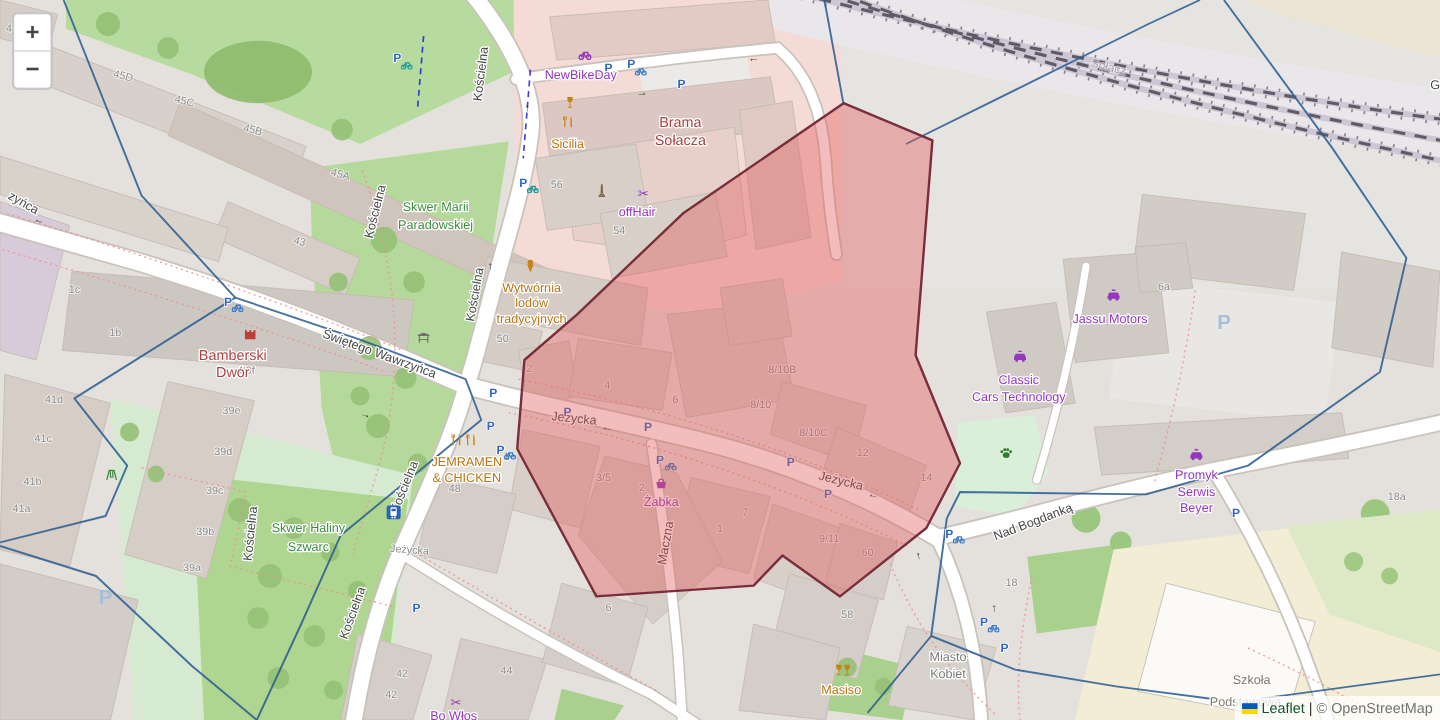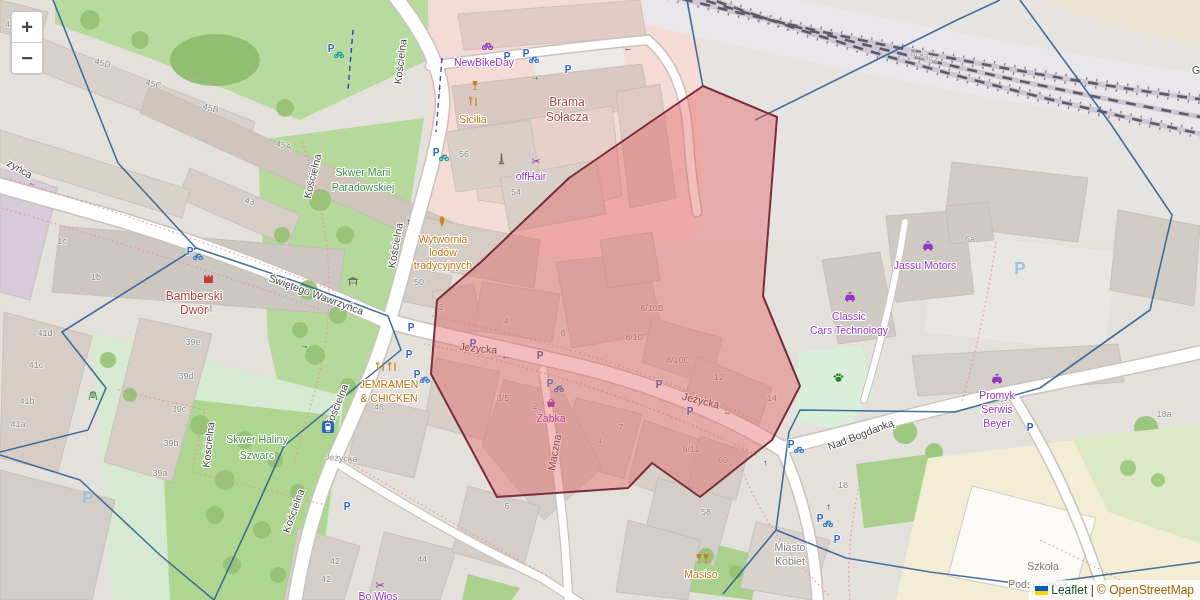--- a/index.html
+++ b/index.html
@@ -467,15 +467,15 @@
 </svg>
 
 <div class="lf-zoom">
   <div class="lf-btn">+</div>
   <div class="lf-btn">−</div>
 </div>
 
 <div class="lf-attr">
   <span class="flag"><span class="b"></span><span class="y"></span></span><a class="lf-link">Leaflet</a>
   <span>|</span>
-  <a style="color:#a16207">© OpenStreetMap</a>
+  <a style="color:#737373">© OpenStreetMap</a>
 </div>
 </div>
 
 </body></html>

